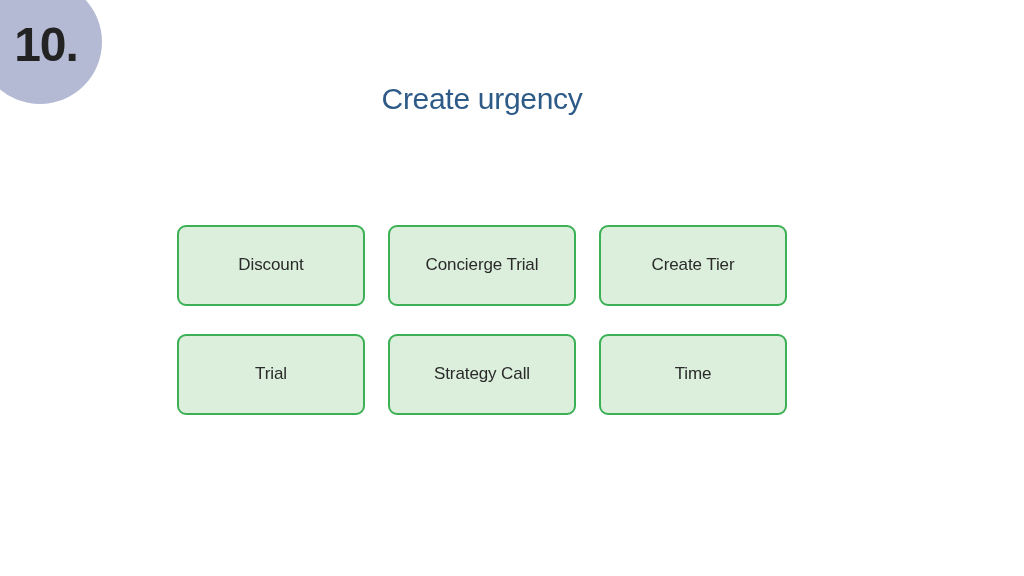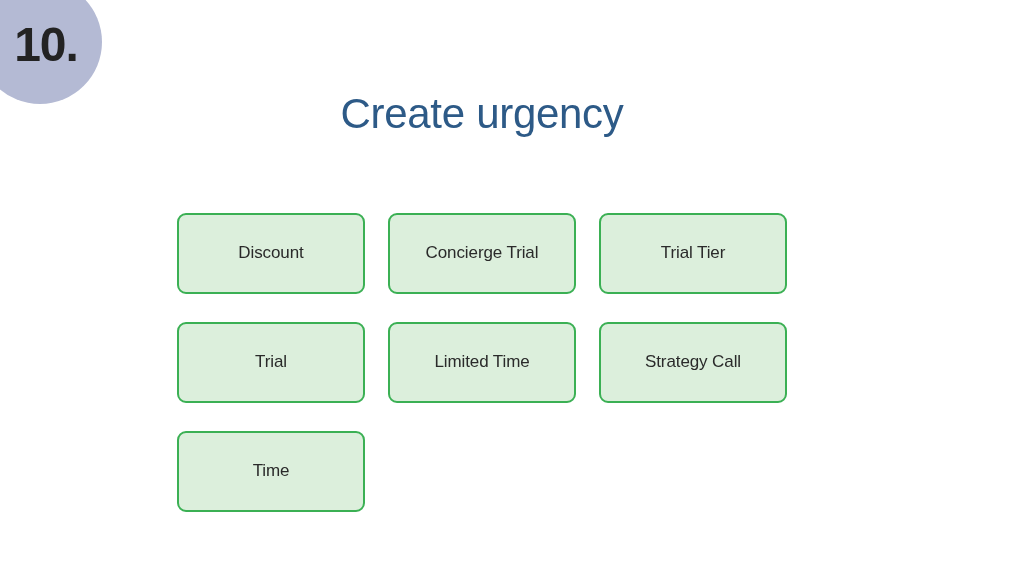--- a/index.html
+++ b/index.html
@@ -48,33 +48,33 @@
   }
 
   
   #title {
     position: absolute;
     left: 0;
     top: 62px;
     width: 964px;
     text-align: center;
     font-family: "Liberation Sans", sans-serif;
-    font-size: 42px;
+    font-size: 30px;
     font-weight: normal;
     color: #2d5a87;
     letter-spacing: -0.3px;
     line-height: 1.15;
     white-space: nowrap;
   }
 
   
   #card-grid {
     position: absolute;
     left: 177px;
-    top: 213px;
+    top: 225px;
     width: 611px;
     display: grid;
     grid-template-columns: repeat(3, 188px);
     grid-auto-rows: 81px;
     column-gap: 23px;
     row-gap: 28px;
   }
 
   .card {
     background: #dcefdc;
@@ -113,32 +113,29 @@
 
     <div class="card">
       <span class="card-label">Discount</span>
     </div>
 
     <div class="card">
       <span class="card-label">Concierge Trial</span>
     </div>
 
     <div class="card">
-      <span class="card-label">Trial Tier</span>
+      <span class="card-label">Create Tier</span>
     </div>
 
     <div class="card">
       <span class="card-label">Trial</span>
     </div>
 
 
 
-    <div class="card">
-      <span class="card-label">Limited Time</span>
-    </div>
 
     <div class="card">
       <span class="card-label">Strategy Call</span>
     </div>
 
     <div class="card">
       <span class="card-label">Time</span>
     </div>
 
   </div>

